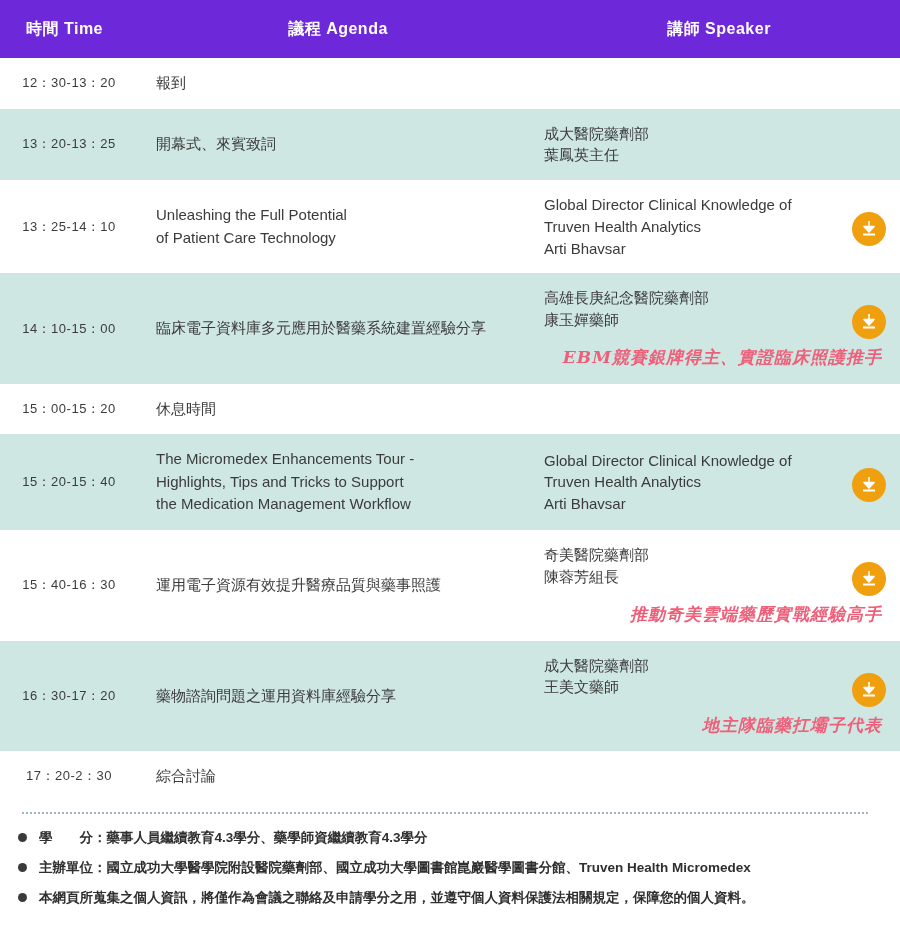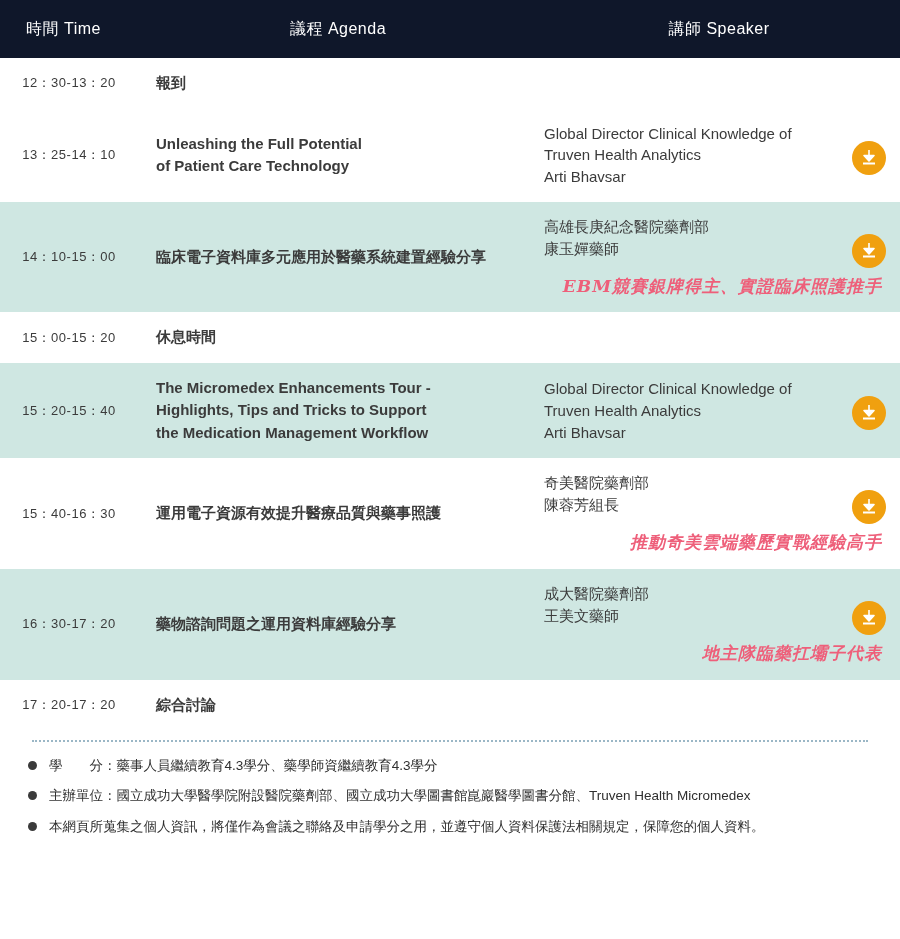--- a/index.html
+++ b/index.html
@@ -23,24 +23,24 @@
   table.agenda {
     width: 900px;
     border-collapse: collapse;
     table-layout: fixed;
   }
   table.agenda col.c-time { width: 138px; }
   table.agenda col.c-agenda { width: 400px; }
   table.agenda col.c-speaker { width: 362px; }
 
   thead th {
-    background: #0f172a;
+    background: #6d28d9;
     color: #ffffff;
     font-size: 16px;
-    font-weight: normal;
+    font-weight: bold;
     height: 56px;
     vertical-align: middle;
     text-align: center;
     letter-spacing: 0.5px;
   }
   thead th.th-time { text-align: left; padding-left: 26px; }
 
   tbody tr.row-shaded td { background: #cfe7e2; }
   tbody tr.row-plain td { background: #ffffff; }
 
@@ -97,25 +97,26 @@
     height: 34px;
     border-radius: 50%;
     background: #f0a00f;
     position: relative;
     margin-left: 10px;
     margin-top: 18px;
     cursor: pointer;
   }
   .dl-icon svg { position: absolute; top: 7px; left: 7px; }
 
-  .multiline { line-height: 1.5; font-weight: bold; }
+  .multiline { line-height: 1.5; }
 
   .footer {
     margin-top: 10px;
-    padding: 0 22px 0 22px;
+    padding: 0 22px 0 12px;
+    font-weight: bold;
   }
   .divider {
     border-top: 2px dotted #9bb7c6;
     margin: 6px 10px 14px 10px;
   }
   .foot-item {
     display: flex;
     align-items: flex-start;
     font-size: 13.5px;
     color: #2f2f2f;
@@ -155,20 +156,34 @@
           <td class="time">12：30-13：20</td>
           <td class="agenda">
             <div class="multiline">報到</div>
           </td>
           <td class="speaker">
             <div class="speaker-wrap">
               <div class="speaker-lines"></div>
             </div>
           </td>
         </tr>
+        <tr class="row-shaded">
+          <td class="time">13：20-13：25</td>
+          <td class="agenda">
+            <div class="multiline">開幕式、來賓致詞</div>
+          </td>
+          <td class="speaker">
+            <div class="speaker-wrap">
+              <div class="speaker-lines">
+                <span class="speaker-line">成大醫院藥劑部</span>
+                <span class="speaker-line">葉鳳英主任</span>
+              </div>
+            </div>
+          </td>
+        </tr>
         <tr class="row-plain">
           <td class="time">13：25-14：10</td>
           <td class="agenda">
             <div class="multiline">Unleashing the Full Potential</div>
             <div class="multiline">of Patient Care Technology</div>
           </td>
           <td class="speaker">
             <div class="speaker-wrap">
               <div class="speaker-lines">
                 <span class="speaker-line">Global Director Clinical Knowledge of</span>
@@ -275,21 +290,21 @@
                 <svg width="20" height="20" viewBox="0 0 20 20">
                   <path d="M10 2 L10 11 M10 13 L5 7.5 L15 7.5 Z" fill="#ffffff" stroke="#ffffff" stroke-width="1.6" stroke-linejoin="round"></path>
                   <rect x="4" y="14.5" width="12" height="2" fill="#ffffff"></rect>
                 </svg>
               </div>
             </div>
             <span class="note">地主隊臨藥扛壩子代表</span>
           </td>
         </tr>
         <tr class="row-plain">
-          <td class="time">17：20-17：20</td>
+          <td class="time">17：20-2：30</td>
           <td class="agenda">
             <div class="multiline">綜合討論</div>
           </td>
           <td class="speaker">
             <div class="speaker-wrap">
               <div class="speaker-lines"></div>
             </div>
           </td>
         </tr>
       </tbody>

